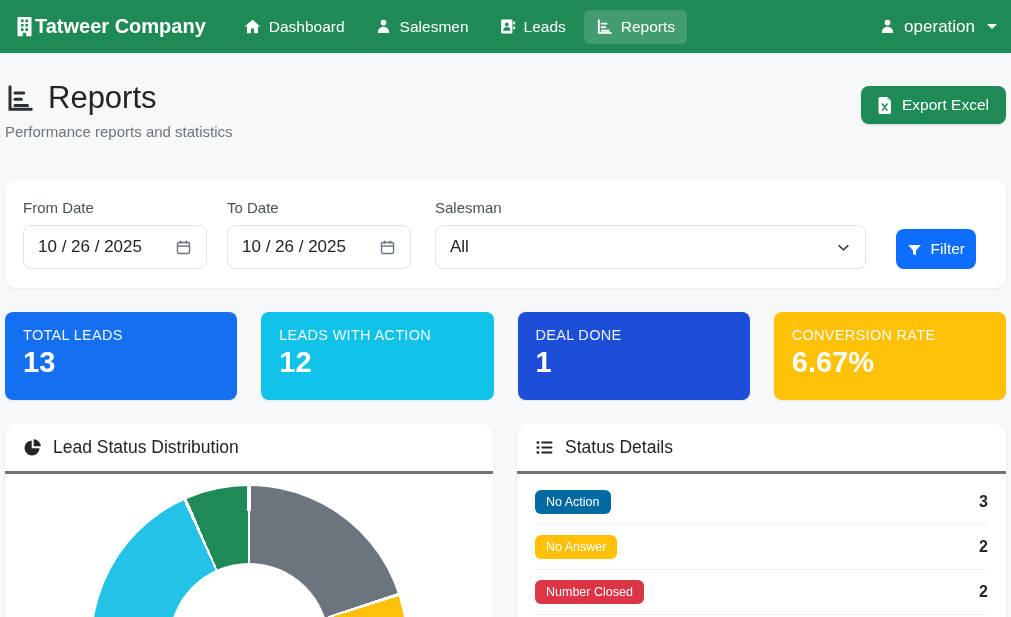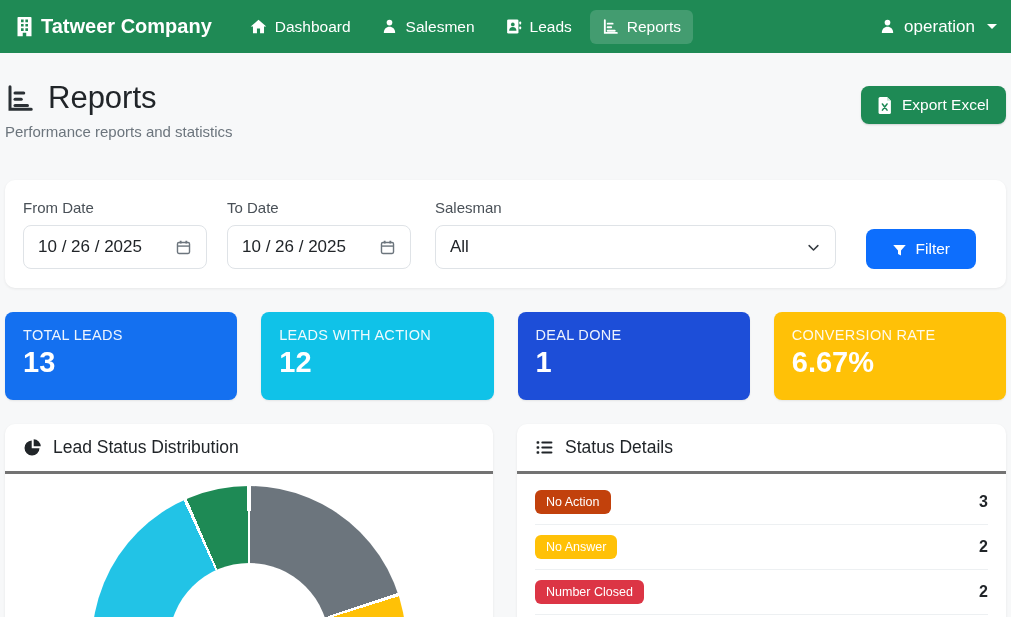--- a/index.html
+++ b/index.html
@@ -10,21 +10,21 @@
     font-family:"Liberation Sans", sans-serif;
     color:#212529;
   }
   svg { display:block; }
 
   
   .navbar {
     height:53px; background:#1f8a55; color:#fff;
     display:flex; align-items:center; padding:0 14px;
   }
-  .brand { display:flex; align-items:center; gap:6px; font-size:20px; font-weight:700; margin-right:26px; cursor:pointer; }
+  .brand { display:flex; align-items:center; gap:0; font-size:20px; font-weight:700; margin-right:26px; cursor:pointer; }
   .nav-links { display:flex; align-items:center; gap:6px; }
   .nav-link {
     display:flex; align-items:center; gap:8px; color:#fff; text-decoration:none;
     font-size:15.5px; padding:8px 12px; border-radius:6px; cursor:pointer;
   }
   .nav-link.active { background:rgba(255,255,255,.16); }
   .user-menu { margin-left:auto; display:flex; align-items:center; gap:8px; font-size:17px; cursor:pointer; }
   .caret { width:0; height:0; border-left:5px solid transparent; border-right:5px solid transparent; border-top:5px solid #fff; margin-left:4px; }
 
   
@@ -47,21 +47,21 @@
   .field { display:flex; flex-direction:column; }
   .field-label { font-size:15px; color:#495057; margin-bottom:9px; }
   .input-box {
     height:44px; border:1px solid #dfe3e7; border-radius:8px; background:#fff;
     display:flex; align-items:center; justify-content:space-between;
     padding:0 14px; font-size:17px; color:#212529; cursor:text;
   }
   .w-date { width:184px; }
   .field-salesman { flex:1; margin-left:4px; }
   .select-box { cursor:pointer; }
-  .btn-filter { background:#0d6efd; padding:11px 26px; margin-left:10px; margin-right:12px; }
+  .btn-filter { background:#0d6efd; padding:11px 11px; margin-left:10px; margin-right:12px; }
 
   
   .stats { display:grid; grid-template-columns:repeat(4,1fr); gap:24px; margin:24px 5px 0; }
   .stat-card { border-radius:8px; color:#fff; padding:15px 18px; height:88px; box-shadow:0 1px 2px rgba(0,0,0,.08); }
   .stat-label { font-size:14.5px; letter-spacing:.3px; color:rgba(255,255,255,.92); }
   .stat-value { font-size:29px; font-weight:600; margin-top:3px; }
 
   
   .bottom { display:grid; grid-template-columns:488px 1fr; gap:24px; margin:24px 5px 0; }
   .panel { background:#fff; border-radius:10px; box-shadow:0 1px 3px rgba(0,0,0,.07); height:330px; position:relative; overflow:hidden; }
@@ -267,21 +267,21 @@
             <rect x="2" y="16.6" width="3.4" height="3.4" rx="1"></rect>
             <rect x="8" y="4.4" width="14" height="2.6" rx="1.3"></rect>
             <rect x="8" y="10.7" width="14" height="2.6" rx="1.3"></rect>
             <rect x="8" y="17" width="14" height="2.6" rx="1.3"></rect>
           </svg>
       </span>
       <span>Status Details</span>
     </div>
     <div class="status-list">
       <div class="status-row">
-        <span class="status-badge" style="background: #c2410c;">No Action</span>
+        <span class="status-badge" style="background: #0369a1;">No Action</span>
         <span class="status-value">3</span>
       </div>
       <div class="status-row">
         <span class="status-badge" style="background: rgb(255, 193, 7);">No Answer</span>
         <span class="status-value">2</span>
       </div>
       <div class="status-row">
         <span class="status-badge" style="background: rgb(220, 53, 69);">Number Closed</span>
         <span class="status-value">2</span>
       </div>

